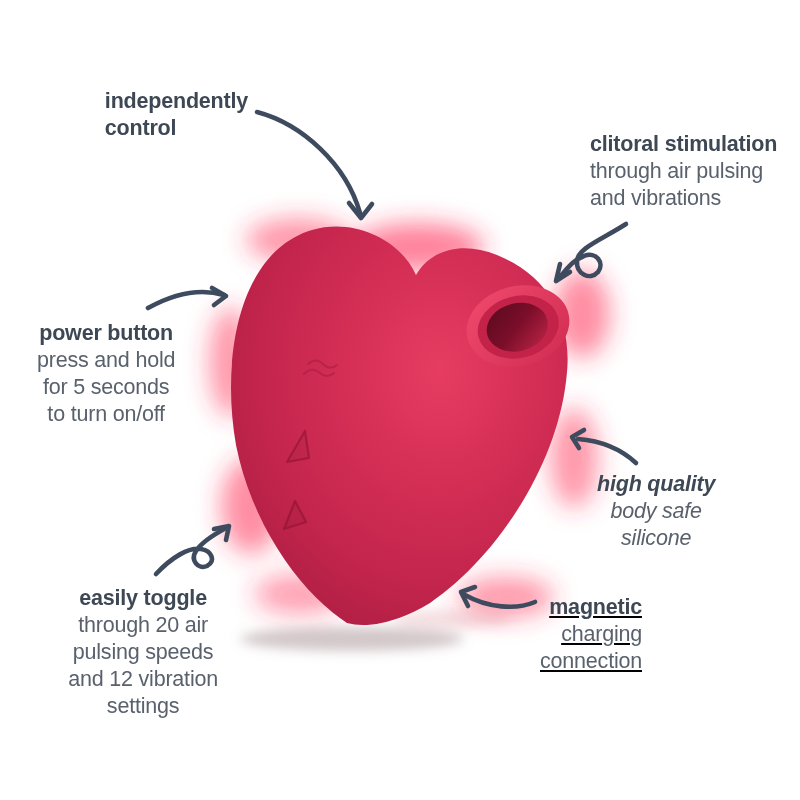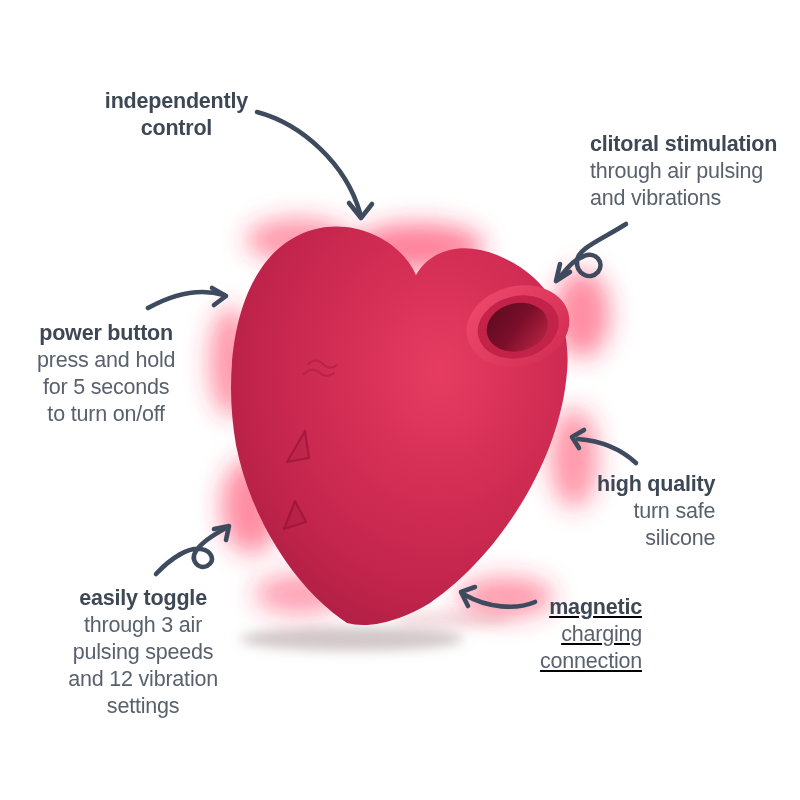--- a/index.html
+++ b/index.html
@@ -10,25 +10,25 @@
   .scene{position:absolute;left:0;top:0;}
   .ann{position:absolute;}
   .ann .h{
     font-weight:700;font-size:21.5px;line-height:27px;color:#3e4855;
     letter-spacing:-0.2px;white-space:pre-line;
   }
   .ann .b{
     font-weight:400;font-size:21.5px;line-height:27px;color:#59616d;
     letter-spacing:-0.2px;white-space:pre-line;
   }
-  .a1{top:88px;right:552px;text-align:center;}
+  .a1{top:88px;right:552px;text-align:left;}
   .a2{top:131px;left:546px;text-align:left;margin-left:44px;}
   .a3{top:320px;left:37px;text-align:center;}
   .a4{top:585px;right:582px;text-align:center;}
-  .a5{top:471px;left:597px;text-align:right;}
+  .a5{top:471px;left:597px;text-align:center;font-style:italic;}
   .a6{top:594px;left:540px;text-align:right;text-decoration:underline;}
 </style>
 </head>
 <body>
 
 <div class="canvas">
 
   <svg class="scene" width="800" height="800" viewBox="0 0 800 800">
     <defs>
       <radialGradient id="bodyGrad" cx="62%" cy="36%" r="78%">
@@ -133,29 +133,29 @@
 
   <div class="ann a3">
     <div class="h">power button</div>
     <div class="b">press and hold
 for 5 seconds
 to turn on/off</div>
   </div>
 
   <div class="ann a4">
     <div class="h">easily toggle</div>
-    <div class="b">through 3 air
+    <div class="b">through 20 air
 pulsing speeds
 and 12 vibration
 settings</div>
   </div>
 
   <div class="ann a5">
     <div class="h">high quality</div>
-    <div class="b">turn safe
+    <div class="b">body safe
 silicone</div>
   </div>
 
   <div class="ann a6">
     <div class="h">magnetic</div>
     <div class="b">charging
 connection</div>
   </div>
 
 </div>

